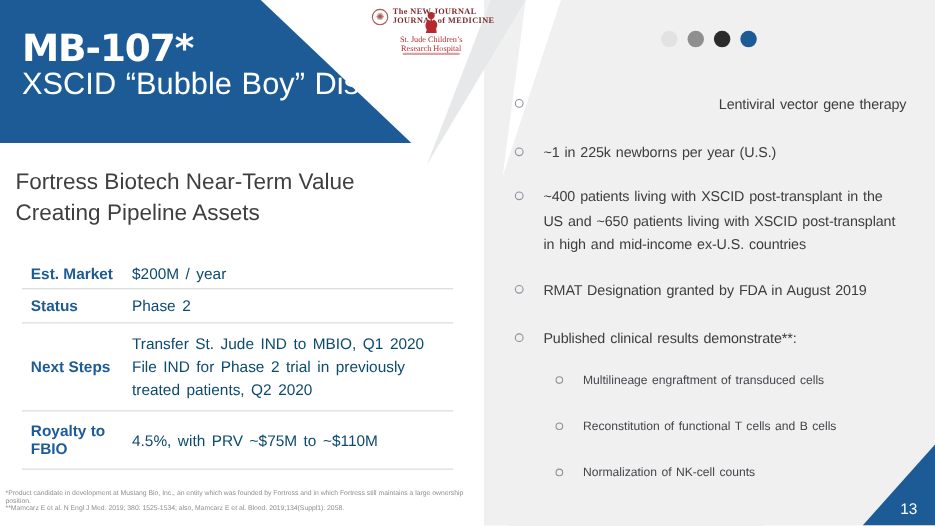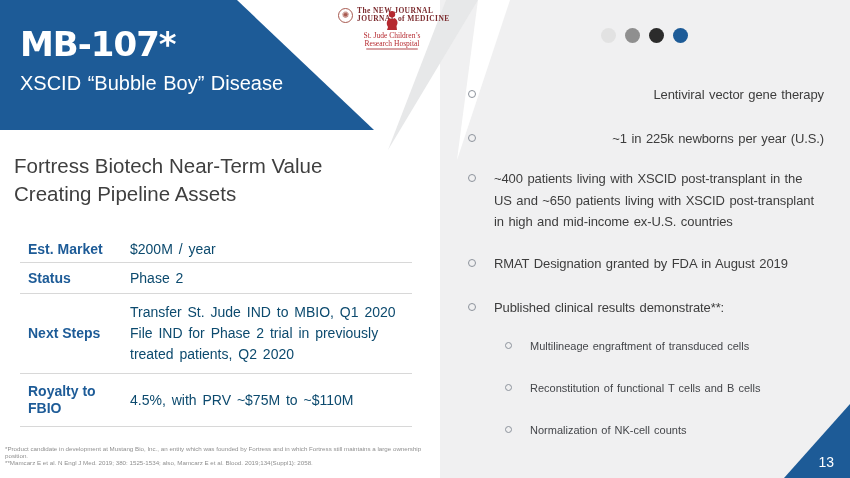--- a/index.html
+++ b/index.html
@@ -9,21 +9,21 @@
   
   .right-panel{position:absolute;left:440px;top:0;width:410px;height:478px;background:#f0f0f1;z-index:0;}
 
   
   .header-deco{position:absolute;left:0;top:0;z-index:1;pointer-events:none;}
 
   
   .header-text{position:absolute;left:0;top:0;width:420px;height:130px;z-index:2;color:#fff;}
   .hdr-title{position:absolute;left:20px;top:24px;font-family:"DejaVu Sans","Liberation Sans",sans-serif;
              font-size:34px;font-weight:800;letter-spacing:-1px;}
-  .hdr-subtitle{position:absolute;left:20px;top:72px;font-size:20px;word-spacing:1px;}
+  .hdr-subtitle{position:absolute;left:20px;top:60px;font-size:28px;word-spacing:1px;}
 
   
   .logo-nejm{position:absolute;left:338px;top:7px;z-index:2;display:flex;align-items:center;gap:4px;}
   .nejm-seal{width:13px;height:13px;border-radius:50%;border:1px solid #a85a50;color:#a85a50;
              font-size:9px;line-height:12px;text-align:center;overflow:hidden;}
   .nejm-text{font-family:"Liberation Serif",serif;font-size:7.5px;line-height:8px;color:#7c2b2e;
              font-weight:bold;letter-spacing:.4px;white-space:nowrap;}
   .logo-stjude{position:absolute;left:352px;top:10px;z-index:2;width:80px;text-align:center;}
   .stjude-mark{height:22px;display:flex;justify-content:center;}
   .stjude-text{font-family:"Liberation Serif",serif;font-size:7.5px;line-height:7.5px;color:#b5292f;white-space:nowrap;}
@@ -31,35 +31,35 @@
 
   
   .dots{position:absolute;left:601px;top:28px;z-index:2;display:flex;gap:9px;}
   .dot{width:15px;height:15px;border-radius:50%;}
 
   
   .heading{position:absolute;left:14px;top:152px;width:375px;font-size:20.5px;line-height:28px;color:#3f3f3f;z-index:2;}
 
   .info-table{position:absolute;left:20px;top:236px;width:392px;z-index:2;font-size:14px;}
   .trow{display:flex;align-items:center;border-bottom:1px solid #d8d8d8;box-sizing:border-box;padding:0 0 0 8px;}
-  .trow .tlabel{width:102px;flex:none;color:#1d5b97;font-weight:bold;line-height:17px;}
+  .trow .tlabel{width:92px;flex:none;color:#1d5b97;font-weight:bold;line-height:17px;}
   .trow .tvalue{width:286px;color:#0c4a6e;word-spacing:2px;line-height:21px;}
   .r1{height:27px;} .r2{height:31px;} .r3{height:80px;} .r4{height:53px;}
 
   .footnotes{position:absolute;left:5px;top:446px;width:436px;font-size:6.2px;line-height:6.8px;
              color:#8f8f8f;z-index:2;}
 
   
   .bullet{position:absolute;left:468px;width:356px;padding-left:26px;box-sizing:border-box;
           font-size:13px;line-height:21.5px;letter-spacing:-.1px;word-spacing:1px;color:#3d3d3d;z-index:2;}
   .bullet .ring{position:absolute;left:0;top:6px;width:6px;height:6px;border:1px solid #8d939c;border-radius:50%;}
   .sub-bullet{position:absolute;left:505px;width:330px;padding-left:25px;box-sizing:border-box;
           font-size:11px;line-height:15px;word-spacing:1px;color:#44464a;z-index:2;}
   .sub-bullet .ring{position:absolute;left:0;top:3px;width:5px;height:5px;border:1px solid #8d939c;border-radius:50%;}
-  .b1{top:84px;text-align:right;} .b2{top:128px;text-align:right;} .b3{top:168px;} .b4{top:253px;} .b5{top:297px;}
+  .b1{top:84px;text-align:right;} .b2{top:128px;} .b3{top:168px;} .b4{top:253px;} .b5{top:297px;}
   .s1{top:339px;} .s2{top:381px;} .s3{top:423px;}
 
   
   .page-corner{position:absolute;right:0;bottom:0;width:66px;height:74px;background:#1d5b97;
                clip-path:polygon(100% 0,100% 100%,0 100%);z-index:3;}
   .page-num{position:absolute;right:16px;bottom:8px;color:#fff;font-size:14px;z-index:4;}
 </style>
 </head>
 <body>
 

